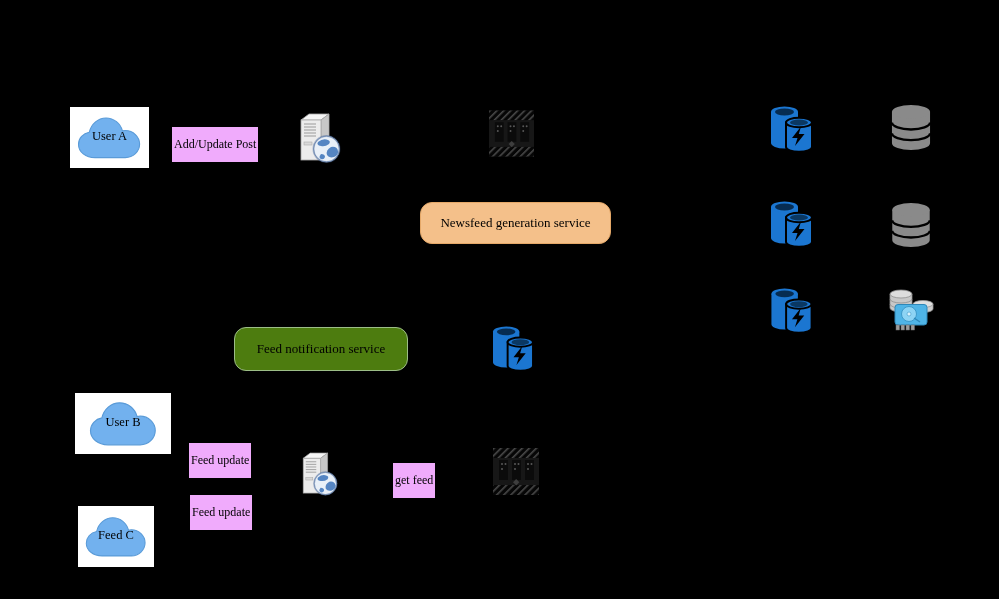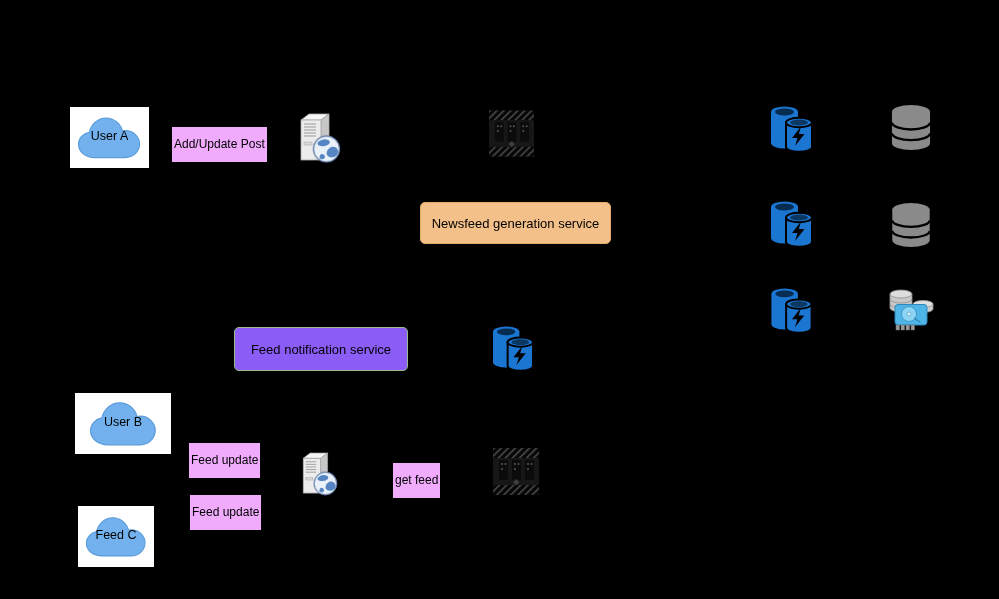--- a/index.html
+++ b/index.html
@@ -1,28 +1,28 @@
 <!DOCTYPE html>
 <html><head>
 <meta charset="utf-8">
 <style>
   html,body{margin:0;padding:0;background:#000;}
   .stage{
     position:relative;width:999px;height:599px;background:#000000;
-    overflow:hidden;font-family:Liberation Sans, sans-serif;
+    overflow:hidden;font-family:Liberation Serif, serif;
   }
   
   .user-node{position:absolute;background:#ffffff;display:flex;align-items:center;justify-content:center;}
   .user-node svg{position:absolute;left:4%;top:6%;width:92%;height:88%;}
   .user-label{position:relative;z-index:2;font-size:12.5px;color:#000;margin-top:-3px;}
   
-  .service-box{position:absolute;border-radius:5px;display:flex;align-items:center;justify-content:center;
+  .service-box{position:absolute;border-radius:12px;display:flex;align-items:center;justify-content:center;
     font-size:13px;color:#000;white-space:nowrap;}
   .service-box.orange{background:#F4C08A;border:1px solid #e5a868;}
-  .service-box.green{background:#8b5cf6;border:1px solid #9cbd87;}
+  .service-box.green{background:#4d7c0f;border:1px solid #9cbd87;}
   
   .edge-label{position:absolute;background:#f0abfc;color:#000;font-size:12px;line-height:15px;
     padding:10px 2px;white-space:nowrap;}
   .icon{position:absolute;display:block;}
   .hidden-defs{position:absolute;width:0;height:0;overflow:hidden;}
 </style>
 </head>
 <body>
 
 <div class="stage">

